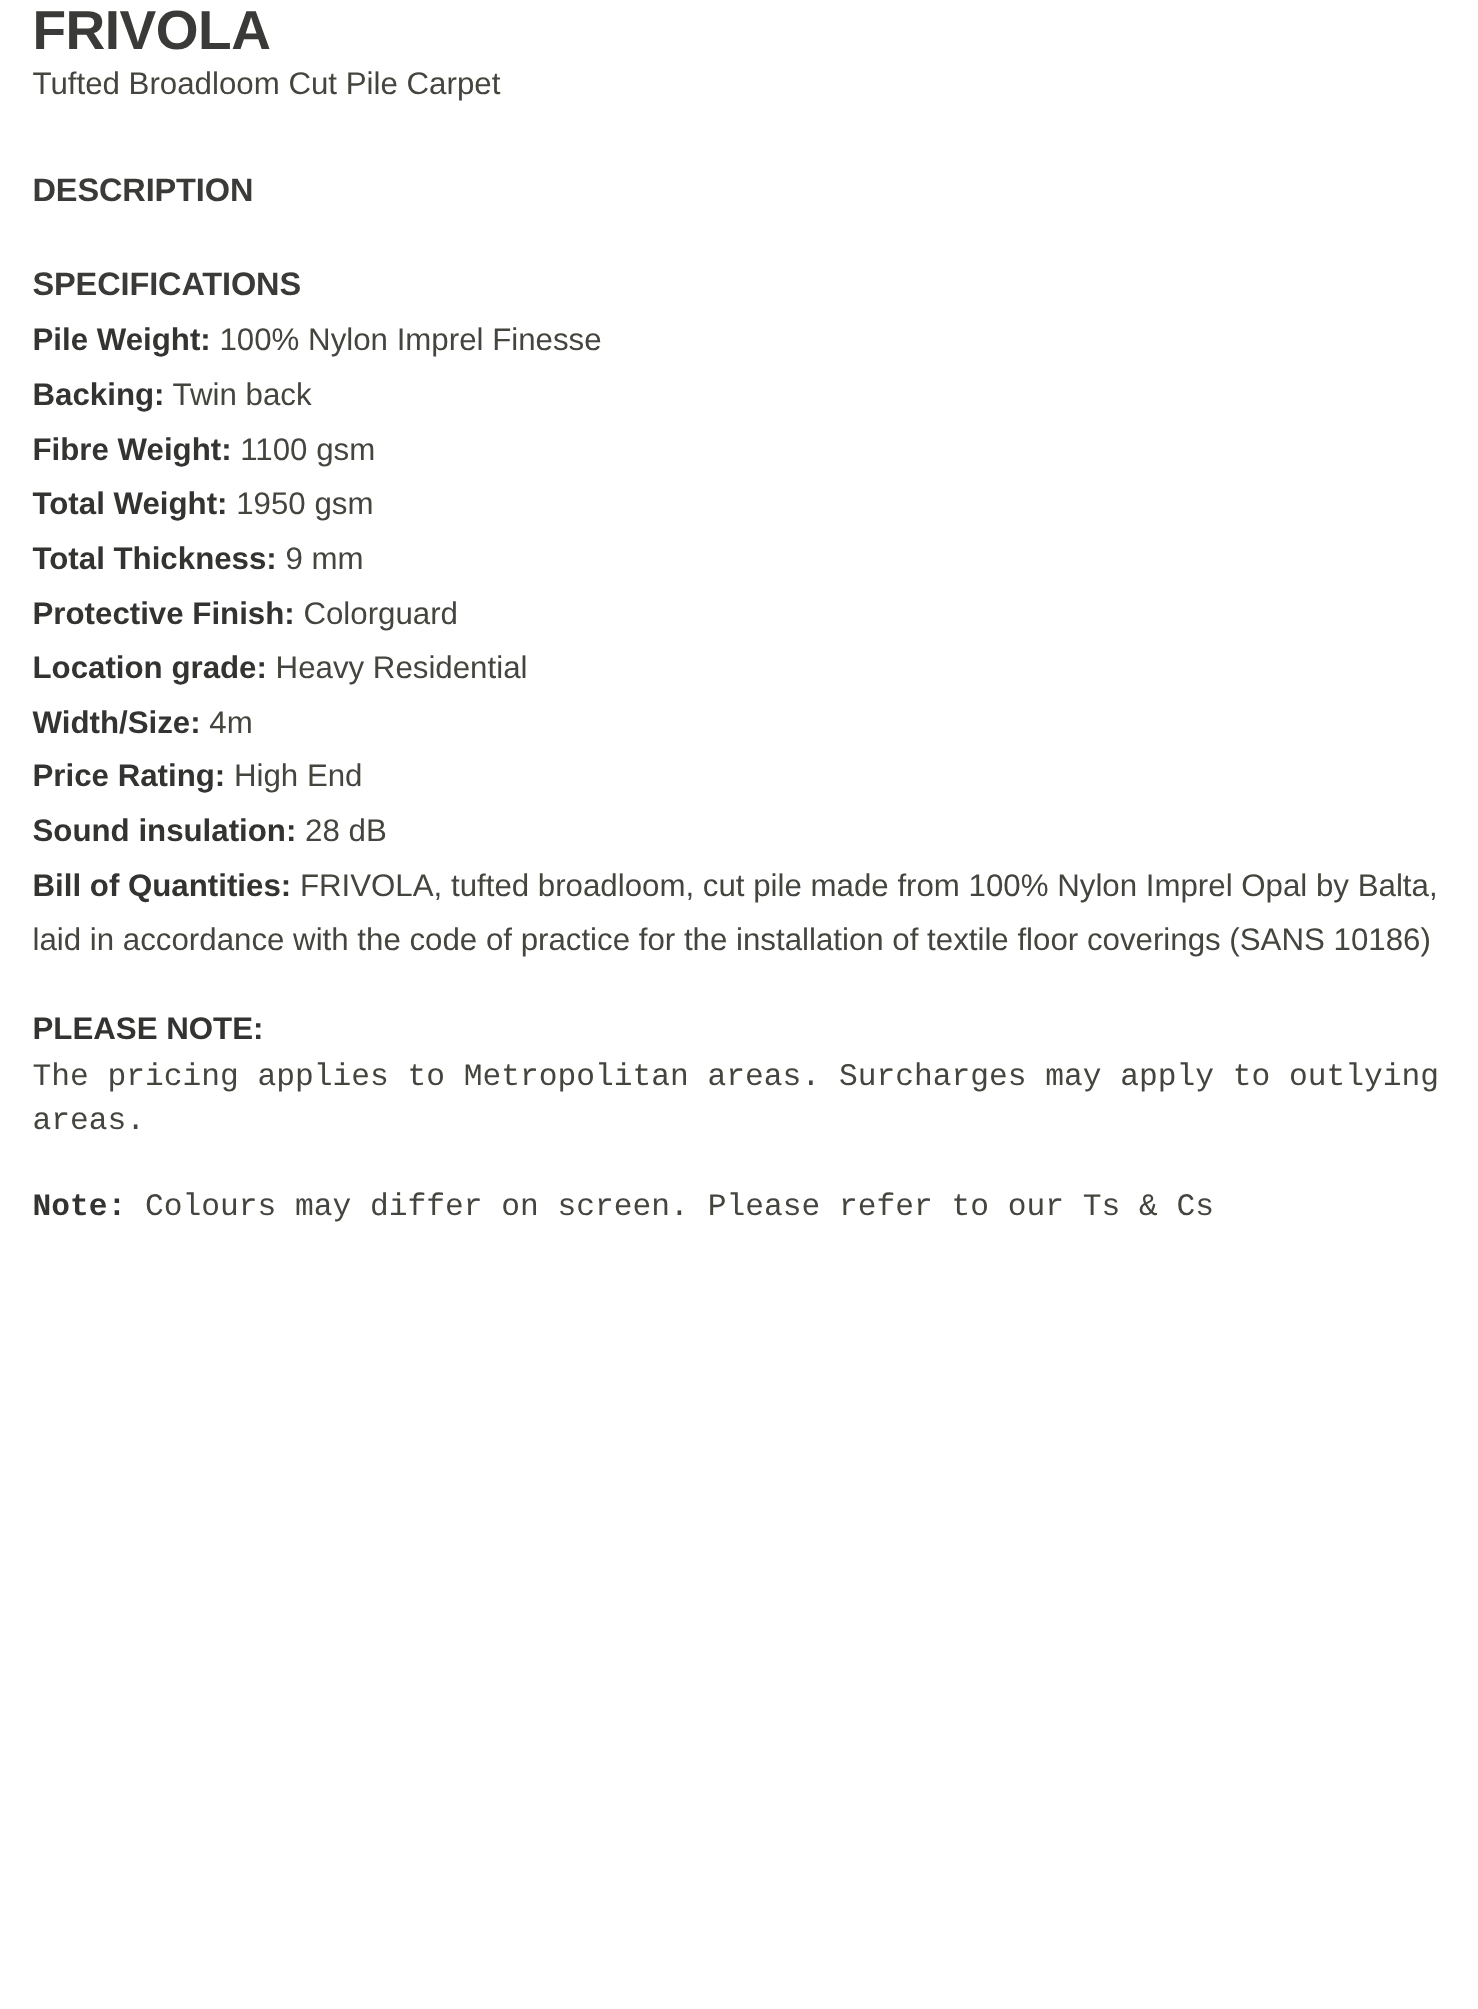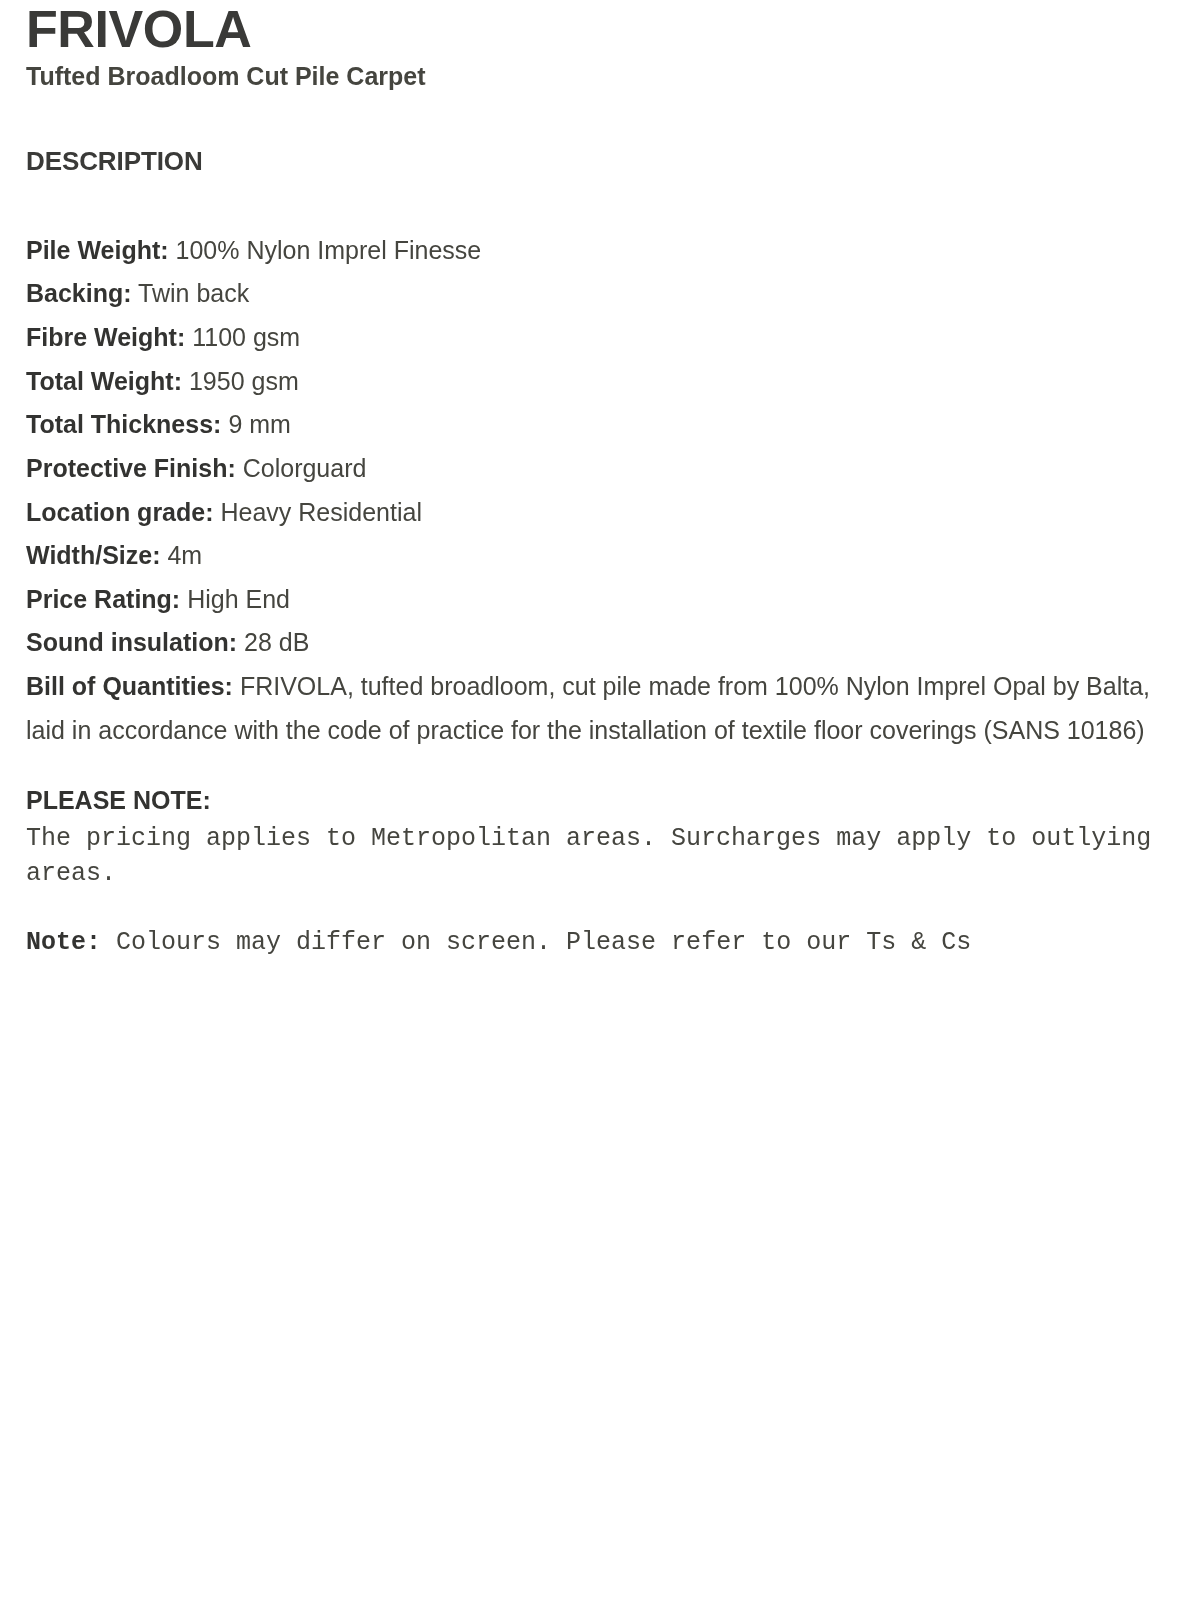--- a/index.html
+++ b/index.html
@@ -16,34 +16,34 @@
   }
   .page {
     box-sizing: border-box;
     width: 1182px;
     height: 1607px;
     padding: 0 26px;
     position: relative;
     overflow: hidden;
   }
   .product-title {
-    font-size: 52px;
+    font-size: 44px;
     font-weight: bold;
     letter-spacing: -0.4px;
     line-height: 1.05;
     margin: 0;
     padding-top: 2px;
     color: #3a3a38;
   }
   .product-subtitle {
     font-size: 25px;
     line-height: 1.25;
     margin: 4px 0 0 0;
     color: #45453f;
-    font-weight: 700;
+    font-weight: 400;
   }
   .section-heading {
     font-size: 26px;
     font-weight: bold;
     letter-spacing: -0.1px;
     color: #3a3a38;
     margin: 0;
   }
   .body-line {
     font-size: 25px;
@@ -104,20 +104,21 @@
 
   <div class="spacer-lg"></div>
 
   <section>
     <h2 class="section-heading">DESCRIPTION</h2>
   </section>
 
   <div class="spacer-md"></div>
 
   <section>
+    <h2 class="section-heading">SPECIFICATIONS</h2>
     <ul class="spec-list">
       <li><span class="spec-label">Pile Weight:</span> <span class="spec-value">100% Nylon Imprel Finesse</span></li>
       <li><span class="spec-label">Backing:</span> <span class="spec-value">Twin back</span></li>
       <li><span class="spec-label">Fibre Weight:</span> <span class="spec-value">1100 gsm</span></li>
       <li><span class="spec-label">Total Weight:</span> <span class="spec-value">1950 gsm</span></li>
       <li><span class="spec-label">Total Thickness:</span> <span class="spec-value">9 mm</span></li>
       <li><span class="spec-label">Protective Finish:</span> <span class="spec-value">Colorguard</span></li>
       <li><span class="spec-label">Location grade:</span> <span class="spec-value">Heavy Residential</span></li>
       <li><span class="spec-label">Width/Size:</span> <span class="spec-value">4m</span></li>
       <li><span class="spec-label">Price Rating:</span> <span class="spec-value">High End</span></li>

